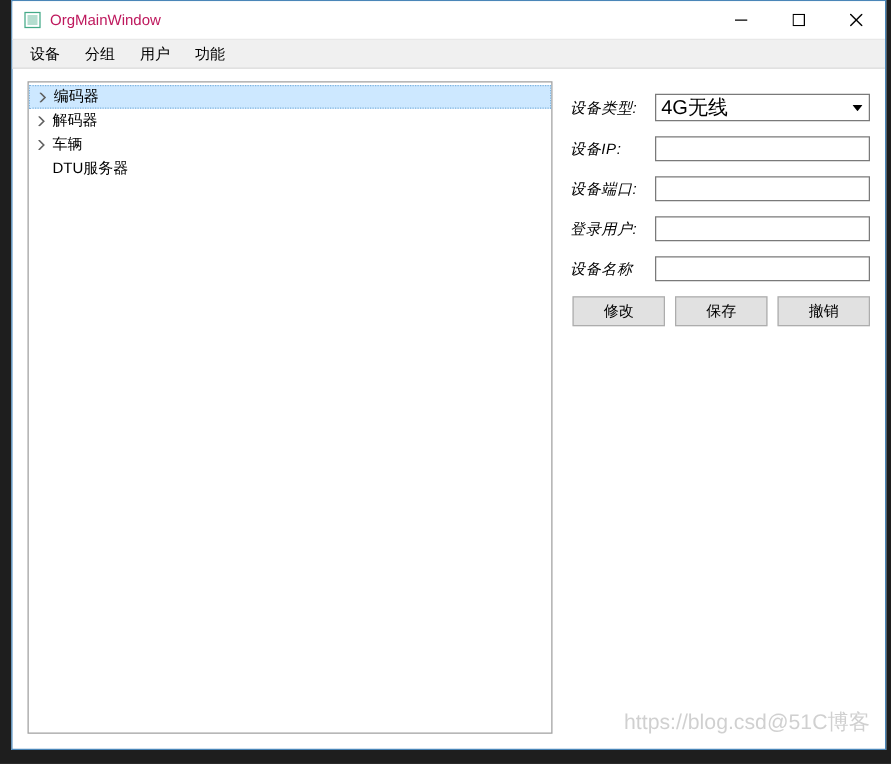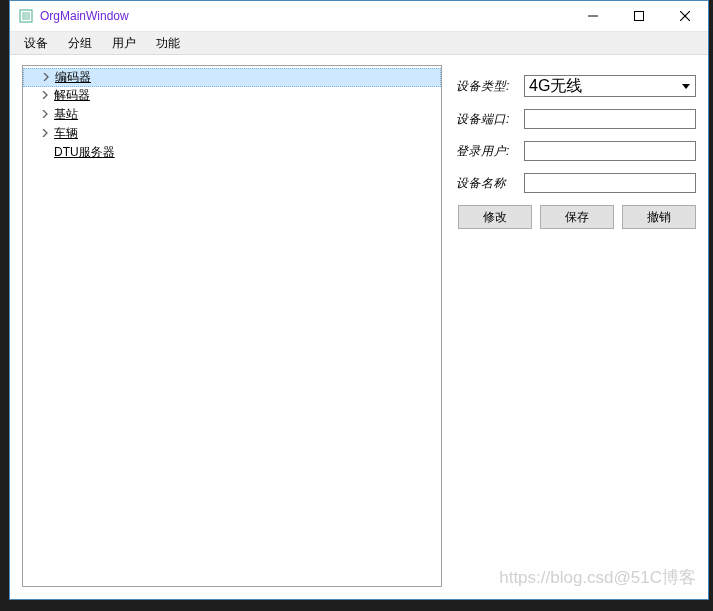--- a/index.html
+++ b/index.html
@@ -35,21 +35,21 @@
   }
   .titlebar-icon {
     width: 16px;
     height: 16px;
     margin: 0 6px 0 8px;
     display: inline-block;
   }
   .titlebar-icon svg { display: block; }
   .titlebar-title {
     flex: 1;
-    color: #6d28d9;
+    color: #be185d;
     font-size: 12px;
   }
   .win-btn {
     width: 46px;
     height: 30px;
     display: flex;
     align-items: center;
     justify-content: center;
     color: #000;
   }
@@ -84,27 +84,26 @@
     background: #ffffff;
     overflow: hidden;
   }
   .tree-list {
     list-style: none;
     margin: 0;
     padding: 2px 0 0 0;
   }
   .tree-row {
     display: flex;
-    align-items: flex-start;
+    align-items: center;
     height: 19px;
-    padding-left: 14px;
-    font-size: 12px;
-    color: #000;
-    box-sizing: border-box;
-    text-decoration: underline;
+    padding-left: 2px;
+    font-size: 12px;
+    color: #000;
+    box-sizing: border-box;
   }
   .tree-row.selected {
     background: #cde8ff;
     border: 1px dotted #7eb4e0;
     height: 19px;
   }
   .expander {
     width: 16px;
     height: 16px;
     display: flex;
@@ -243,28 +242,20 @@
               </svg>
           </span>
           <span class="tree-label">解码器</span>
         </li>
         <li class="tree-row">
           <span class="expander">
             <svg width="8" height="8" viewBox="0 0 8 8">
                 <polyline points="2,0 6,4 2,8" fill="none" stroke="#606060" stroke-width="1.3"></polyline>
               </svg>
           </span>
-          <span class="tree-label">基站</span>
-        </li>
-        <li class="tree-row">
-          <span class="expander">
-            <svg width="8" height="8" viewBox="0 0 8 8">
-                <polyline points="2,0 6,4 2,8" fill="none" stroke="#606060" stroke-width="1.3"></polyline>
-              </svg>
-          </span>
           <span class="tree-label">车辆</span>
         </li>
         <li class="tree-row">
           <span class="expander"></span>
           <span class="tree-label">DTU服务器</span>
         </li>
       </ul>
     </div>
 
     <div class="form-pane">
@@ -274,20 +265,24 @@
         <div class="combo">
           <span class="combo-text">4G无线</span>
           <span class="combo-arrow">
             <svg width="8" height="5" viewBox="0 0 8 5">
                 <polygon points="0,0 8,0 4,5" fill="#000"></polygon>
               </svg>
           </span>
         </div>
       </div>
 
+      <div class="form-row">
+        <span class="form-label">设备IP:</span>
+        <input class="text-input" type="text" value="" style="">
+      </div>
 
       <div class="form-row">
         <span class="form-label">设备端口:</span>
         <input class="text-input" type="text" value="" style="">
       </div>
 
       <div class="form-row">
         <span class="form-label">登录用户:</span>
         <input class="text-input" type="text" value="" style="">
       </div>

